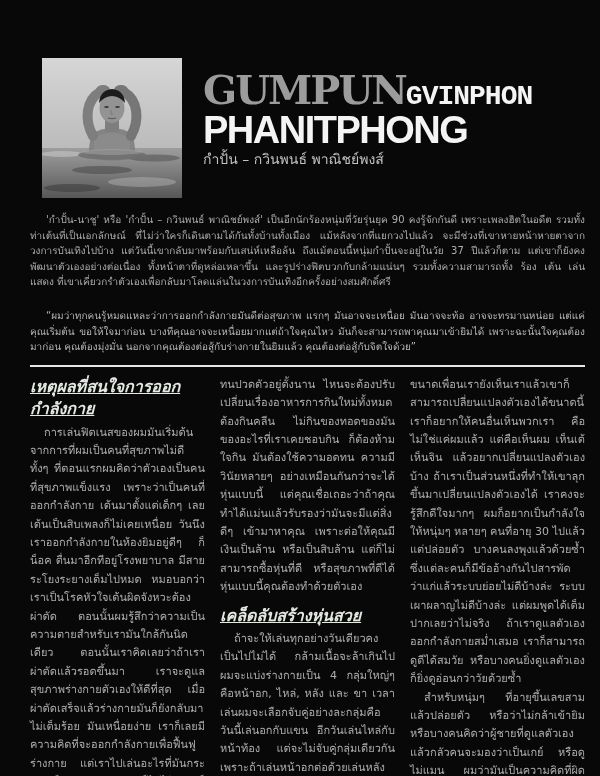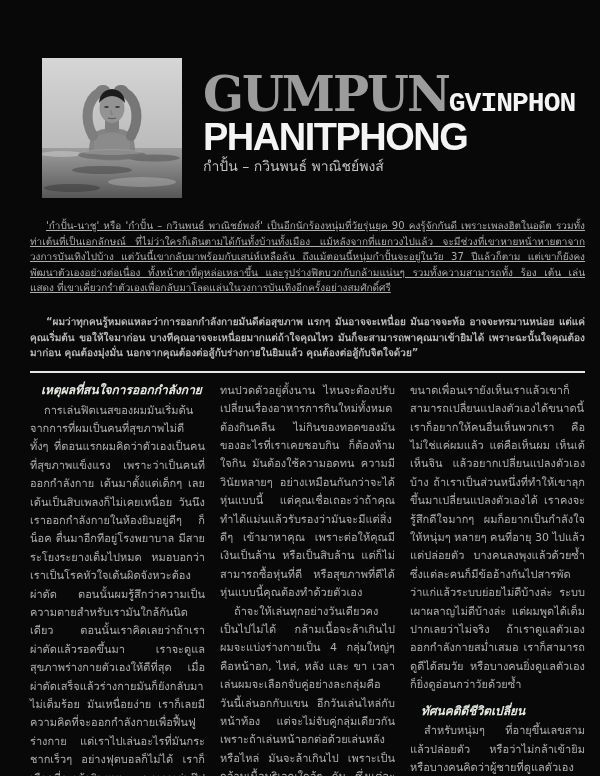--- a/index.html
+++ b/index.html
@@ -18,58 +18,58 @@
     width:140px;height:140px;flex:0 0 140px;
     margin-left:12px;
     background:#b9b9b9;
     overflow:hidden;
   }
   .photo svg{display:block;width:140px;height:140px;}
   .titleblock{margin-left:21px;margin-top:12px;}
   .titleline{white-space:nowrap;line-height:1;}
   .t1{
     font-family:"DejaVu Serif",serif;font-weight:bold;
-    font-size:48px;letter-spacing:-2px;color:var(--title-gray);
+    font-size:40px;letter-spacing:-2px;color:var(--title-gray);
   }
   .t2{
     font-family:Liberation Mono, monospace;font-weight:bold;
     font-size:28px;letter-spacing:-1px;color:var(--title-white);
   }
   .t3{
     font-family:Liberation Sans, sans-serif;font-weight:bold;
     font-size:38px;letter-spacing:-1.5px;color:var(--title-white);
     line-height:1.02;
   }
   .subtitle{
     margin-top:0;
     font-size:14px;color:#c2c2c2;line-height:1.3;
   }
   
   .intro{
-    margin-top:20px;
+    margin-top:14px;
     font-size:10px;line-height:15.6px;color:var(--body-text);
-    text-align:justify;text-indent:16px;text-decoration:underline;
+    text-align:justify;text-indent:16px;
   }
   .quote{
     margin-top:18px;
     font-size:10px;line-height:15.6px;color:#b8b8b8;
-    text-align:justify;text-indent:16px;font-weight:bold;
+    text-align:justify;text-indent:16px;
   }
   .rule{
     margin-top:9px;
     height:2px;background:#e6e6e6;border:0;width:555px;
   }
   
   .columns{
     display:flex;gap:15px;margin-top:9px;width:555px;
   }
   .col{flex:1 1 0;min-width:0;}
   .col-heading{
-    font-size:12px;font-weight:bold;font-style:italic;
-    color:#e4eae2;line-height:1.4;margin:8px 0 3px 11px;
+    font-size:16px;font-weight:bold;font-style:italic;
+    color:#e4eae2;line-height:1.4;margin:8px 0 3px 0;text-decoration:underline;
   }
   .col-heading:first-child{margin-top:0;}
   .col-para{
     font-size:11px;line-height:18.4px;color:var(--body-text);
     text-align:justify;
   }
   .col-para.indent{text-indent:14px;}
 </style>
 </head>
 <body>
@@ -141,22 +141,22 @@
 
   <div class="rule"></div>
 
   <div class="columns">
     <div class="col">
         <div class="col-heading">เหตุผลที่สนใจการออกกำลังกาย</div>
         <div class="col-para indent">การเล่นฟิตเนสของผมมันเริ่มต้นจากการที่ผมเป็นคนที่สุขภาพไม่ดี ทั้งๆ ที่ตอนแรกผมคิดว่าตัวเองเป็นคนที่สุขภาพแข็งแรง เพราะว่าเป็นคนที่ออกกำลังกาย เต้นมาตั้งแต่เด็กๆ เลย เต้นเป็นสิบเพลงก็ไม่เคยเหนื่อย วันนึงเราออกกำลังกายในห้องยิมอยู่ดีๆ ก็น็อค ตื่นมาอีกทีอยู่โรงพยาบาล มีสายระโยงระยางเต็มไปหมด หมอบอกว่าเราเป็นโรคหัวใจเต้นผิดจังหวะต้องผ่าตัด ตอนนั้นผมรู้สึกว่าความเป็นความตายสำหรับเรามันใกล้กันนิดเดียว ตอนนั้นเราคิดเลยว่าถ้าเราผ่าตัดแล้วรอดขึ้นมา เราจะดูแลสุขภาพร่างกายตัวเองให้ดีที่สุด เมื่อผ่าตัดเสร็จแล้วร่างกายมันก็ยังกลับมาไม่เต็มร้อย มันเหนื่อยง่าย เราก็เลยมีความคิดที่จะออกกำลังกายเพื่อฟื้นฟูร่างกาย แต่เราไปเล่นอะไรที่มันกระชากเร็วๆ อย่างฟุตบอลก็ไม่ได้ เราก็เลือกที่จะเข้ายิมแทน พอเราเล่นปุ๊ป เราก็รู้สึกว่าร่างกายเราแข็งแรงขึ้น บุคลิกเราดีขึ้น พอคนเห็นว่าเราหุ่นดีขึ้น ก็มีงานที่หลากหลายมาขึ้น</div>
       </div>
     <div class="col">
         <div class="col-para">ทนปวดตัวอยู่ตั้งนาน ไหนจะต้องปรับเปลี่ยนเรื่องอาหารการกินใหม่ทั้งหมด ต้องกินคลีน ไม่กินของทอดของมัน ของอะไรที่เราเคยชอบกิน ก็ต้องห้ามใจกิน มันต้องใช้ความอดทน ความมีวินัยหลายๆ อย่างเหมือนกันกว่าจะได้หุ่นแบบนี้ แต่คุณเชื่อเถอะว่าถ้าคุณทำได้แม่นแล้วรับรองว่ามันจะมีแต่สิ่งดีๆ เข้ามาหาคุณ เพราะต่อให้คุณมีเงินเป็นล้าน หรือเป็นสิบล้าน แต่ก็ไม่สามารถซื้อหุ่นที่ดี หรือสุขภาพที่ดีได้ หุ่นแบบนี้คุณต้องทำด้วยตัวเอง</div>
+        <div class="col-heading">เคล็ดลับสร้างหุ่นสวย</div>
         <div class="col-para indent">ถ้าจะให้เล่นทุกอย่างวันเดียวคงเป็นไปไม่ได้ กล้ามเนื้อจะล้าเกินไป ผมจะแบ่งร่างกายเป็น 4 กลุ่มใหญ่ๆ คือหน้าอก, ไหล่, หลัง และ ขา เวลาเล่นผมจะเลือกจับคู่อย่างละกลุ่มคือ วันนี้เล่นอกกับแขน อีกวันเล่นไหล่กับหน้าท้อง แต่จะไม่จับคู่กลุ่มเดียวกัน เพราะถ้าเล่นหน้าอกต่อด้วยเล่นหลังหรือไหล่ มันจะล้าเกินไป เพราะเป็นกล้ามเนื้อบริเวณใกล้ๆ กัน ซึ่งแต่ละคนอาจจะมีโปรแกรมการเล่นคล้ายๆ กัน แต่จะไม่เหมือนกันซะทีเดียว ก็อยู่ที่เราเลือกปรับเลือกใช้โปรแกรมที่มันเหมาะสมกับรูปร่างของร่างกายของเรา</div>
       </div>
     <div class="col">
         <div class="col-para">ขนาดเพื่อนเรายังเห็นเราแล้วเขาก็สามารถเปลี่ยนแปลงตัวเองได้ขนาดนี้ เราก็อยากให้คนอื่นเห็นพวกเรา คือไม่ใช่แค่ผมแล้ว แต่คือเห็นผม เห็นเต้ เห็นจิน แล้วอยากเปลี่ยนแปลงตัวเองบ้าง ถ้าเราเป็นส่วนหนึ่งที่ทำให้เขาลุกขึ้นมาเปลี่ยนแปลงตัวเองได้ เราคงจะรู้สึกดีใจมากๆ ผมก็อยากเป็นกำลังใจให้หนุ่มๆ หลายๆ คนที่อายุ 30 ไปแล้วแต่ปล่อยตัว บางคนลงพุงแล้วด้วยซ้ำ ซึ่งแต่ละคนก็มีข้ออ้างกันไปสารพัด ว่าแก่แล้วระบบย่อยไม่ดีบ้างล่ะ ระบบเผาผลาญไม่ดีบ้างล่ะ แต่ผมพูดได้เต็มปากเลยว่าไม่จริง ถ้าเราดูแลตัวเอง ออกกำลังกายสม่ำเสมอ เราก็สามารถดูดีได้สมวัย หรือบางคนยิ่งดูแลตัวเองก็ยิ่งดูอ่อนกว่าวัยด้วยซ้ำ</div>
-        <div class="col-heading">ทัศนคติดีชีวิตเปลี่ยน</div>
         <div class="col-para indent">สำหรับหนุ่มๆ ที่อายุขึ้นเลขสามแล้วปล่อยตัว หรือว่าไม่กล้าเข้ายิม หรือบางคนคิดว่าผู้ชายที่ดูแลตัวเองแล้วกลัวคนจะมองว่าเป็นเกย์ หรือดูไม่แมน ผมว่ามันเป็นความคิดที่ผิด ล้าหลัง แล้วก็เชยมากๆ จริงๆ สมัยนี้คนเราไม่ว่าเพศไหนก็หันมาดูแลตัวเองกันทั้งนั้น เพราะมันมีเทคโนโลยีต่างๆ มากมายให้เราได้ดูแลตัวเอง ทั้งดูแลผิวหน้า ดูแลกล้ามเนื้อ ดูแลรูปร่าง ทั้งภายนอกและภายใน แต่เราเลือกวิธีการแต่ละอย่างให้มันพอดีพอเหมาะ ให้มันเหมาะสมกับตัวเราแค่นั้นก็พอแล้วครับ</div>
       </div>
   </div>
 
 </div>
 
 </body></html>

